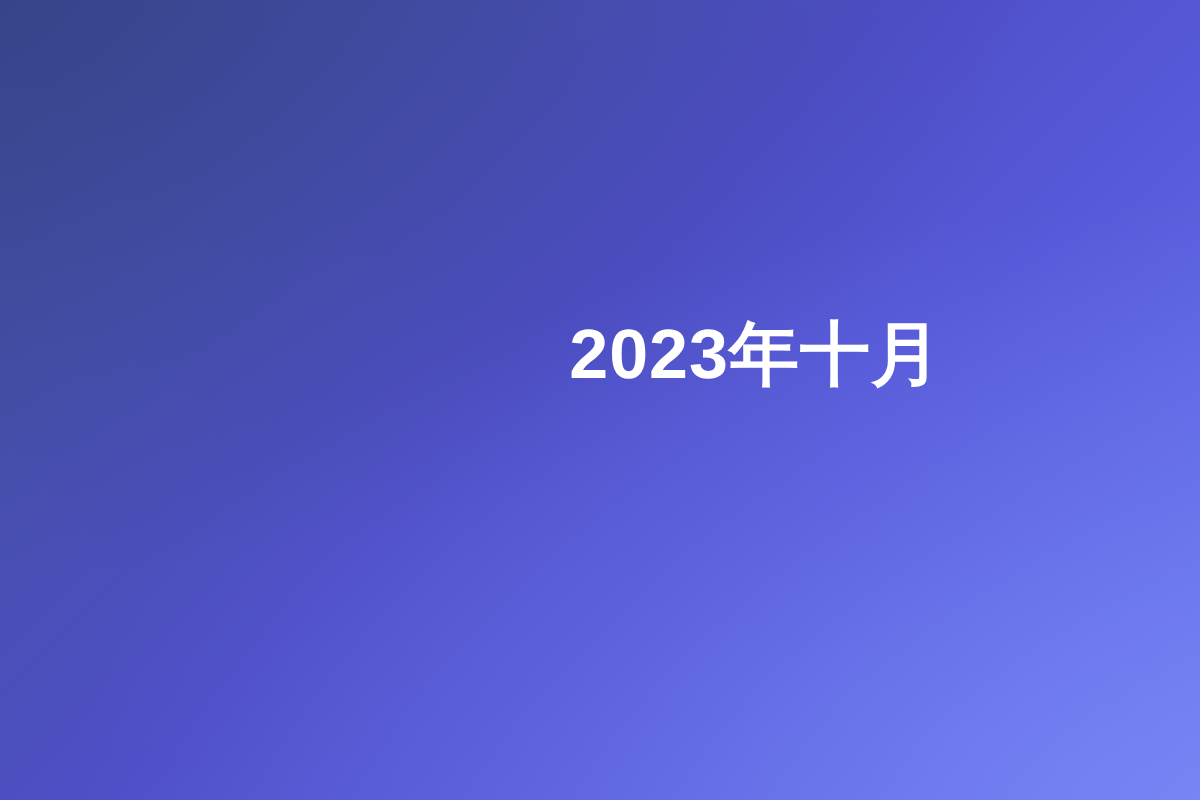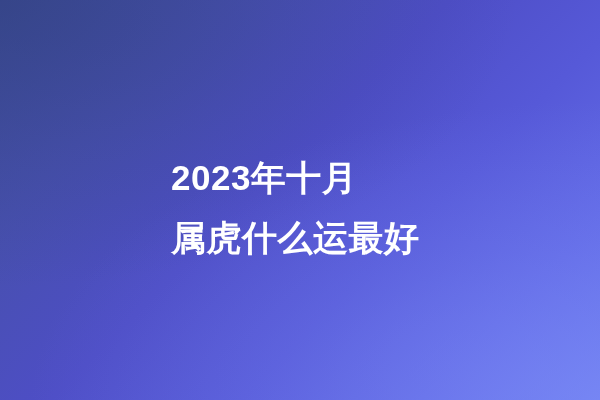--- a/index.html
+++ b/index.html
@@ -49,21 +49,21 @@
         rgba(44, 58, 122, 0.16) 40%,
         rgba(44, 58, 122, 0.00) 72%);
   }
 
   
   .title-block {
     position: absolute;
     left: 171px;
     top: 148px;
     width: 300px;
-    text-align: left;
+    text-align: right;
     z-index: 2;
   }
 
   .title-line {
     display: block;
     color: #ffffff;
     font-size: 35px;
     line-height: 60px;
     font-weight: 700;
     letter-spacing: 0.5px;
@@ -73,16 +73,15 @@
 </style>
 </head>
 <body>
 
 <div class="banner">
 
   <div class="banner-glow"></div>
 
   <div class="title-block">
     <span class="title-line">2023年十月</span>
-    <span class="title-line">属虎什么运最好</span>
   </div>
 
 </div>
 
 </body></html>

